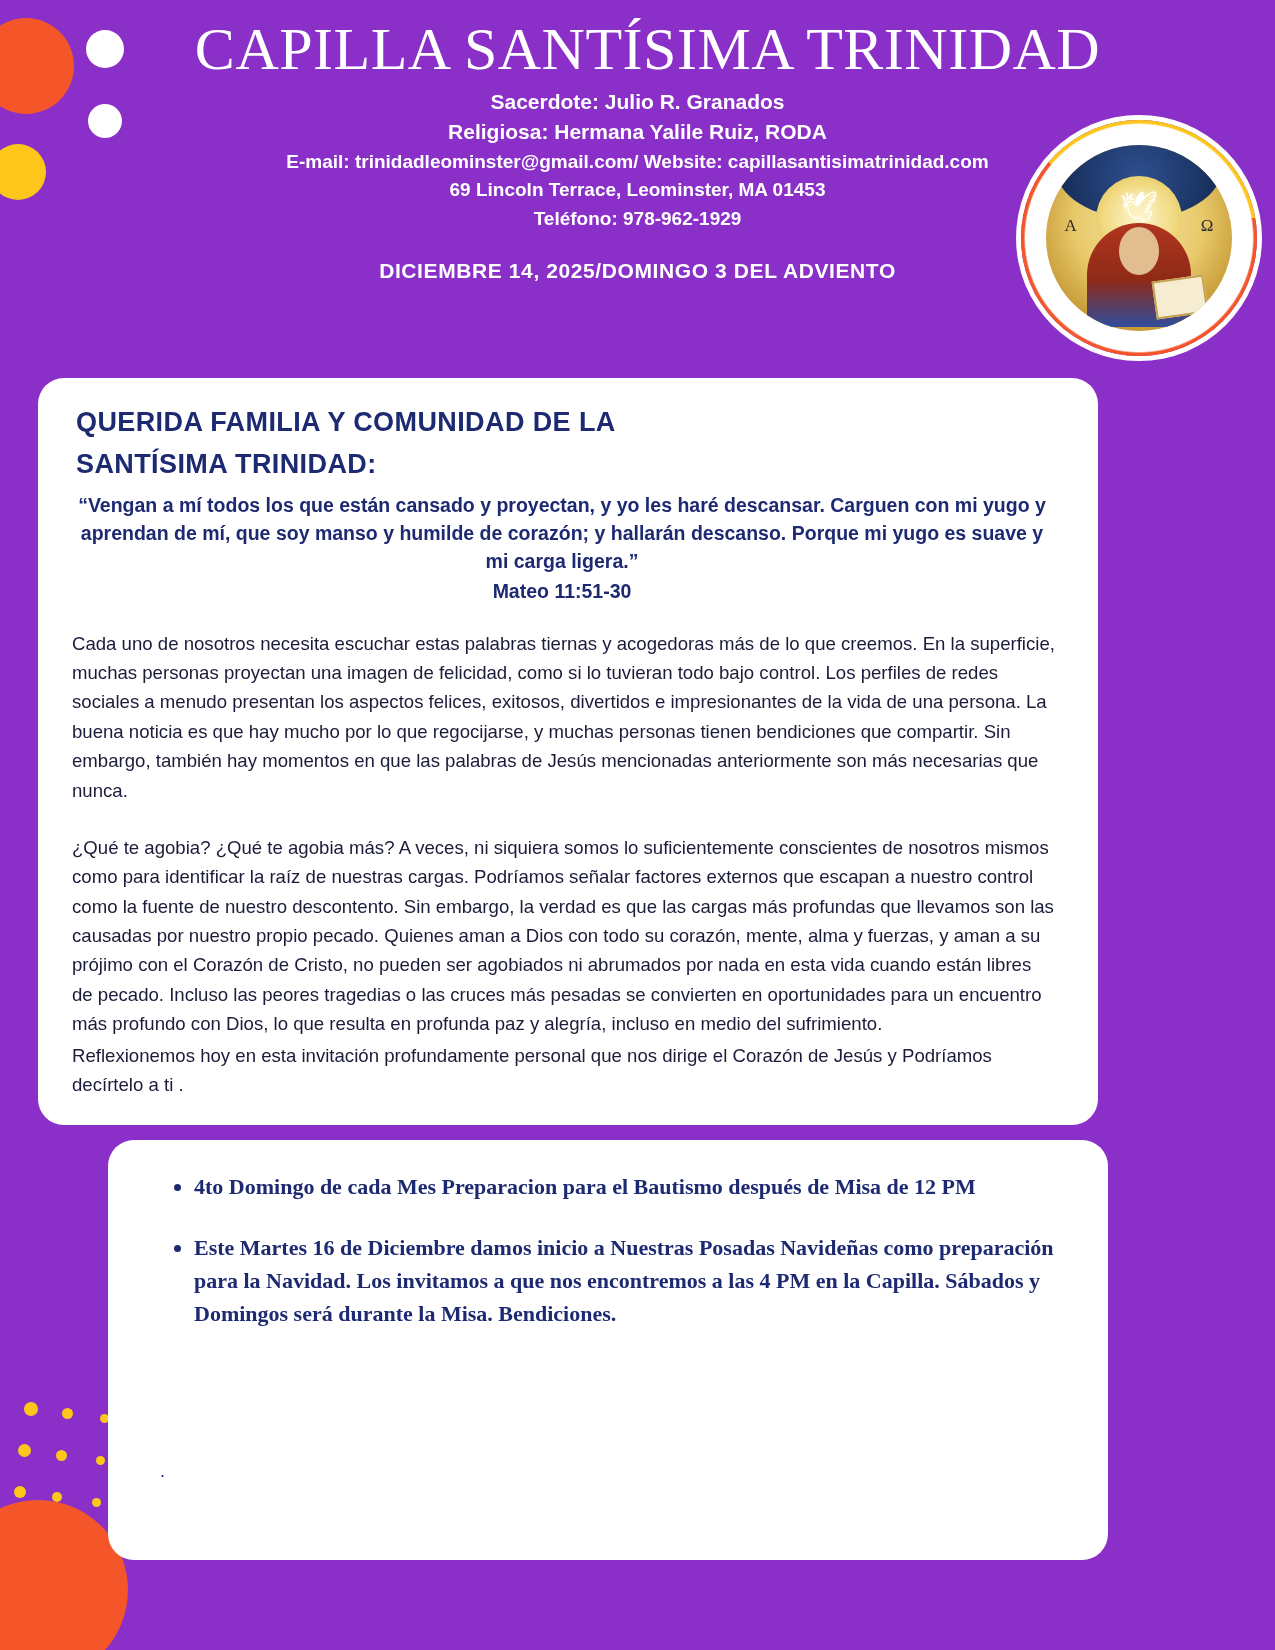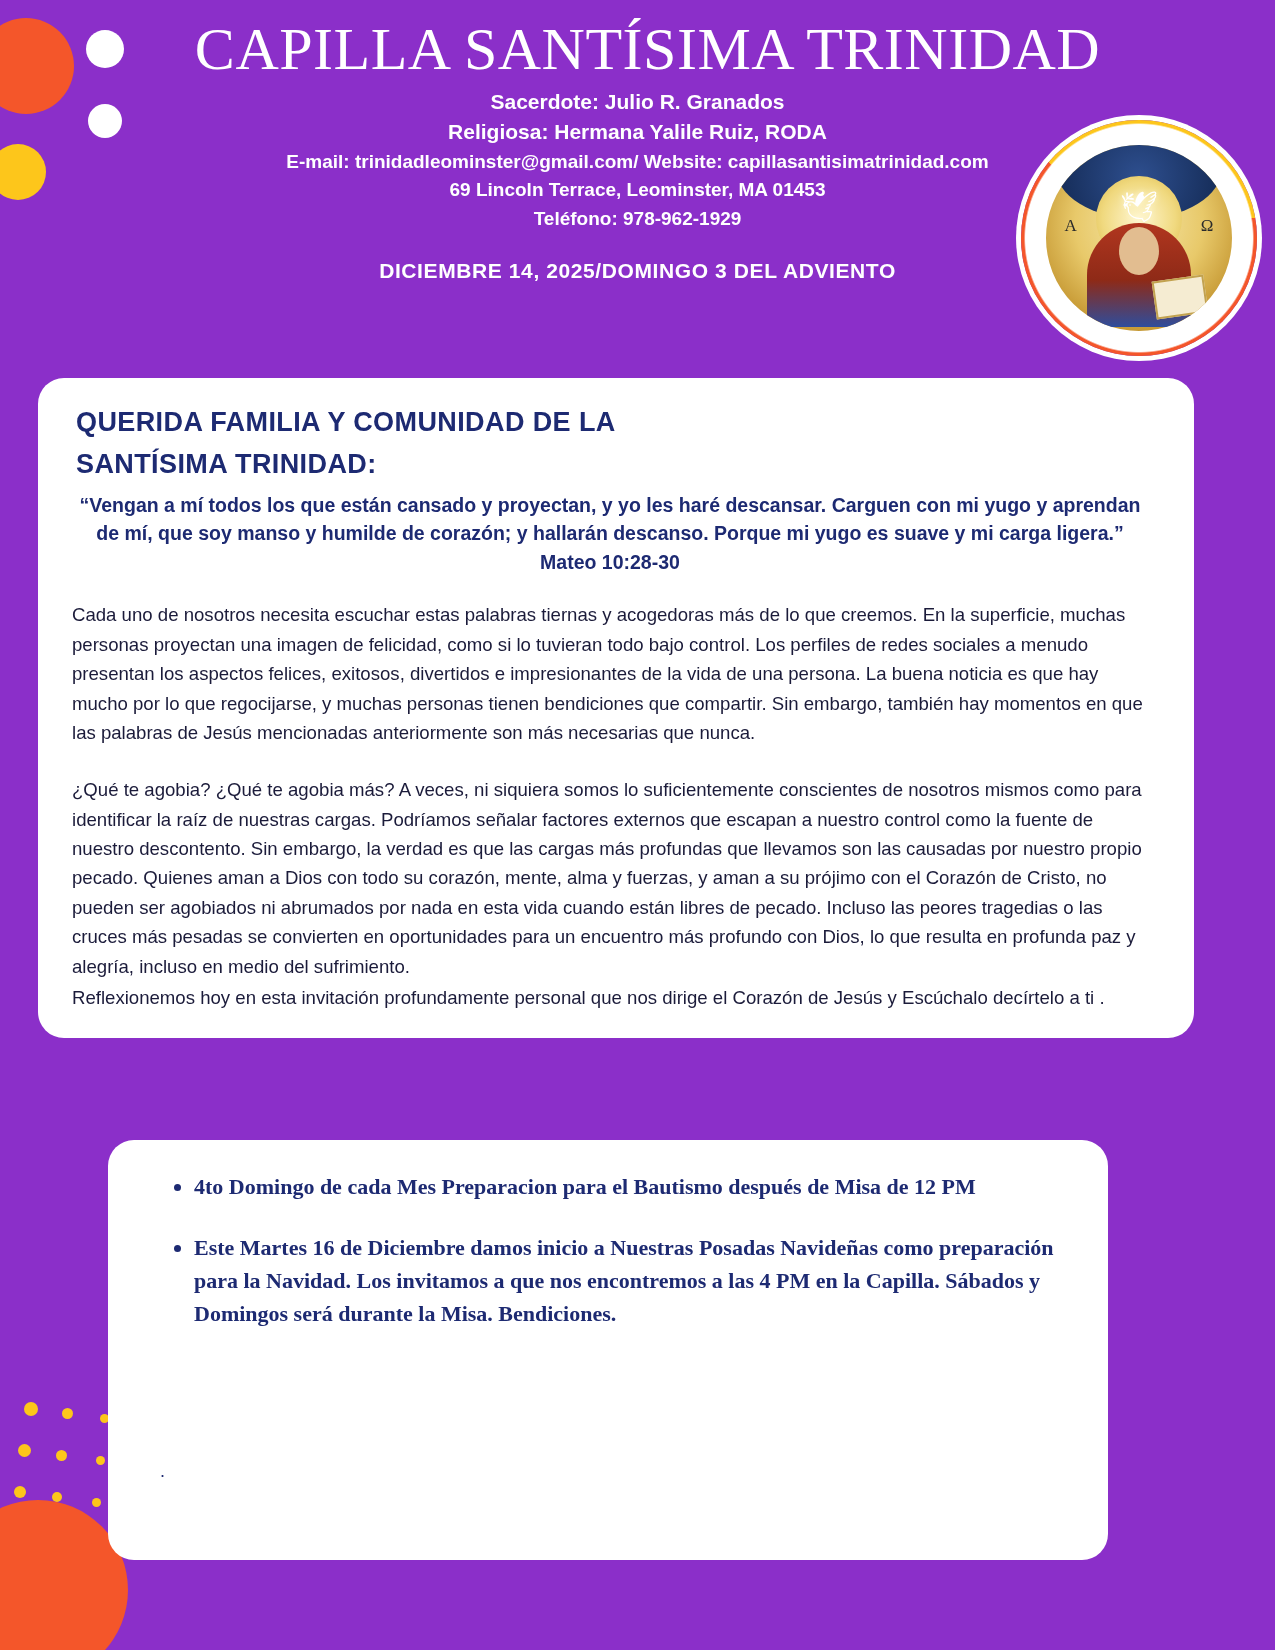--- a/index.html
+++ b/index.html
@@ -136,21 +136,21 @@
   
   .card {
     background: #ffffff;
     border-radius: 26px;
     box-sizing: border-box;
   }
   .letter-card {
     position: absolute;
     left: 38px;
     top: 378px;
-    width: 1156px;
+    width: 1060px;
     padding: 26px 34px 26px 22px;
   }
   .greeting {
     color: #1d2a72;
     font-size: 27px;
     font-weight: bold;
     letter-spacing: 0.4px;
     line-height: 1.35;
     margin: 0 0 6px 0;
     padding-left: 16px;
@@ -261,25 +261,25 @@
       <div class="med-letter right">Ω</div>
     </div>
   </div>
 </div>
 
 <div class="card letter-card">
   <div class="greeting">QUERIDA FAMILIA Y COMUNIDAD DE LA</div>
   <div class="greeting">SANTÍSIMA TRINIDAD:</div>
 
   <p class="scripture">“Vengan a mí todos los que están cansado y proyectan, y yo les haré descansar. Carguen con mi yugo y aprendan de mí, que soy manso y humilde de corazón; y hallarán descanso. Porque mi yugo es suave y mi carga ligera.”</p>
-  <p class="scripture-ref">Mateo 10:28-30</p>
+  <p class="scripture-ref">Mateo 11:51-30</p>
 
   <p class="body-text p1">Cada uno de nosotros necesita escuchar estas palabras tiernas y acogedoras más de lo que creemos. En la superficie, muchas personas proyectan una imagen de felicidad, como si lo tuvieran todo bajo control. Los perfiles de redes sociales a menudo presentan los aspectos felices, exitosos, divertidos e impresionantes de la vida de una persona. La buena noticia es que hay mucho por lo que regocijarse, y muchas personas tienen bendiciones que compartir. Sin embargo, también hay momentos en que las palabras de Jesús mencionadas anteriormente son más necesarias que nunca.</p>
   <p class="body-text p2">¿Qué te agobia? ¿Qué te agobia más? A veces, ni siquiera somos lo suficientemente conscientes de nosotros mismos como para identificar la raíz de nuestras cargas. Podríamos señalar factores externos que escapan a nuestro control como la fuente de nuestro descontento. Sin embargo, la verdad es que las cargas más profundas que llevamos son las causadas por nuestro propio pecado. Quienes aman a Dios con todo su corazón, mente, alma y fuerzas, y aman a su prójimo con el Corazón de Cristo, no pueden ser agobiados ni abrumados por nada en esta vida cuando están libres de pecado. Incluso las peores tragedias o las cruces más pesadas se convierten en oportunidades para un encuentro más profundo con Dios, lo que resulta en profunda paz y alegría, incluso en medio del sufrimiento.</p>
-  <p class="body-text p3">Reflexionemos hoy en esta invitación profundamente personal que nos dirige el Corazón de Jesús y Escúchalo decírtelo a ti .</p>
+  <p class="body-text p3">Reflexionemos hoy en esta invitación profundamente personal que nos dirige el Corazón de Jesús y Podríamos decírtelo a ti .</p>
 </div>
 
 <div class="card ann-card">
   <ul class="ann-list">
     <li>4to Domingo de cada Mes Preparacion para el Bautismo después de Misa de 12 PM</li>
     <li>Este Martes 16 de Diciembre damos inicio a Nuestras Posadas Navideñas como preparación para la Navidad. Los invitamos a que nos encontremos a las 4 PM en la Capilla. Sábados y Domingos será durante la Misa. Bendiciones.</li>
   </ul>
   <div class="ann-dot">.</div>
 </div>
 

